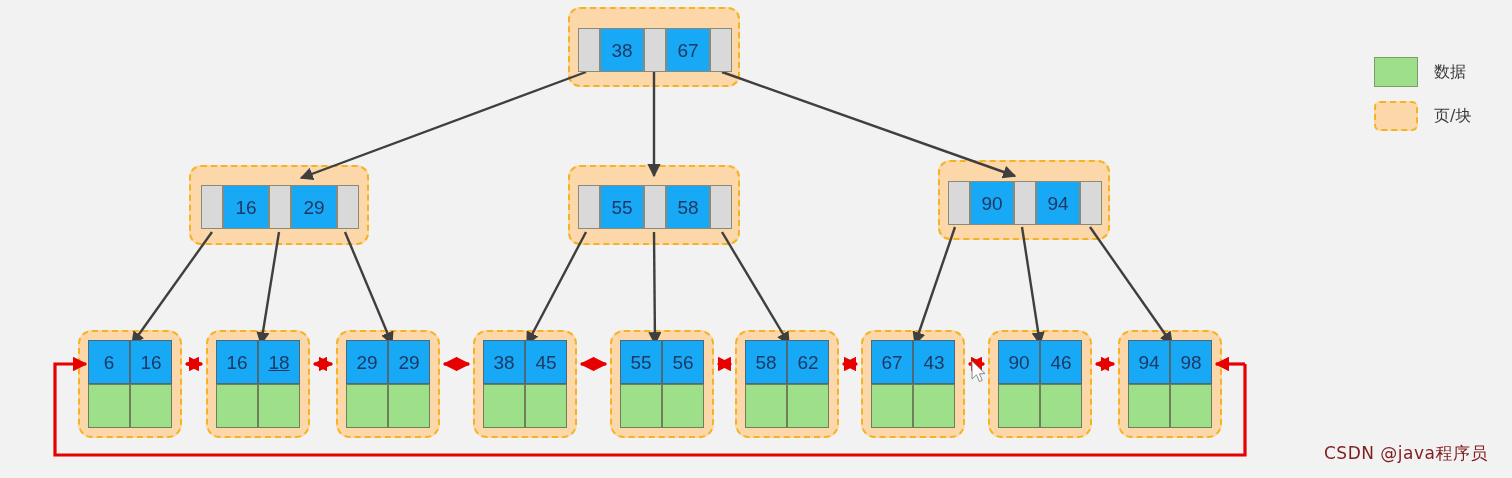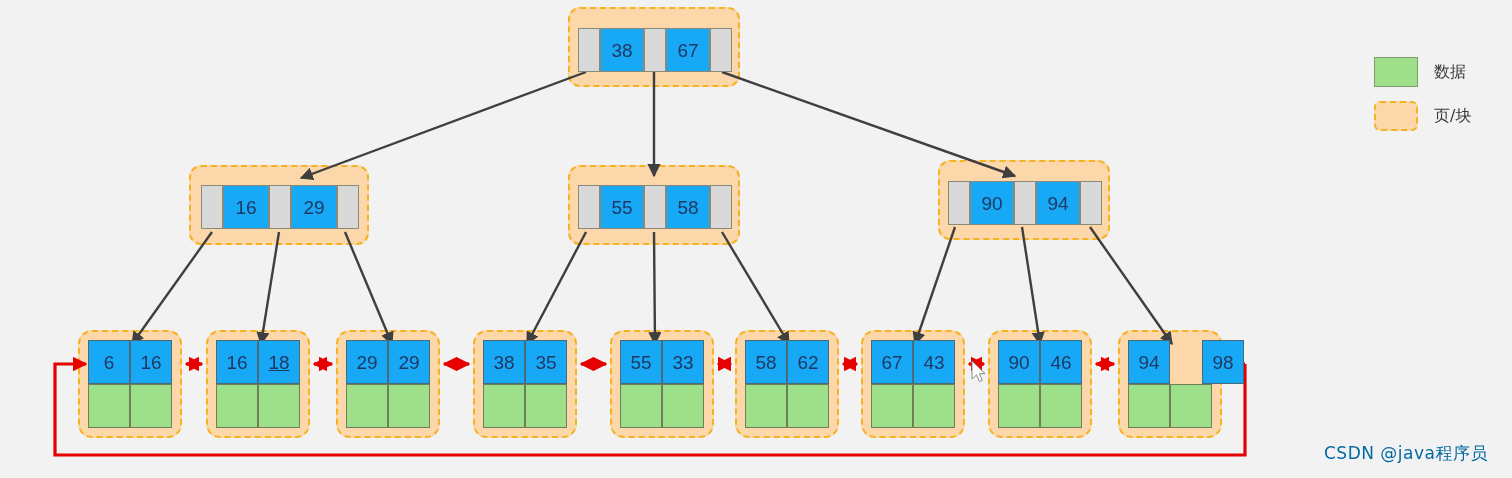--- a/index.html
+++ b/index.html
@@ -72,21 +72,21 @@
   .lglabel{font-size:16px;color:#3a3a3a;font-family:"DejaVu Sans","Liberation Sans",sans-serif;}
 
   
   .wm{
     position:absolute;
     color:#b9b9b9;
     white-space:nowrap;
     font-family:"DejaVu Sans","Liberation Sans",sans-serif;
     user-select:none;
   }
-  #wm-csdn{left:1324px;top:442px;font-size:17px;letter-spacing:0.5px;color:#0369a1;}
+  #wm-csdn{left:1324px;top:442px;font-size:17px;letter-spacing:0.5px;color:#7f1d1d;}
   #wm-juejin{left:1346px;top:428px;font-size:16px;color:#cccccc;}
 
   
   #cursor{position:absolute;left:970px;top:360px;width:18px;height:26px;}
 </style>
 </head>
 <body>
 
 <div id="stage">
 
@@ -219,32 +219,32 @@
     </div>
     <div class="leafrow">
       <div class="lcell data" style="width:42px;height:44px;"></div>
       <div class="lcell data" style="width:42px;height:44px;"></div>
     </div>
   </div>
 
   <div class="leaf" style="left:483px;top:340px;">
     <div class="leafrow">
       <div class="lcell key" style="width:42px;height:44px;">38</div>
-      <div class="lcell key" style="width:42px;height:44px;">35</div>
+      <div class="lcell key" style="width:42px;height:44px;">45</div>
     </div>
     <div class="leafrow">
       <div class="lcell data" style="width:42px;height:44px;"></div>
       <div class="lcell data" style="width:42px;height:44px;"></div>
     </div>
   </div>
 
   <div class="leaf" style="left:620px;top:340px;">
     <div class="leafrow">
       <div class="lcell key" style="width:42px;height:44px;">55</div>
-      <div class="lcell key" style="width:42px;height:44px;">33</div>
+      <div class="lcell key" style="width:42px;height:44px;">56</div>
     </div>
     <div class="leafrow">
       <div class="lcell data" style="width:42px;height:44px;"></div>
       <div class="lcell data" style="width:42px;height:44px;"></div>
     </div>
   </div>
 
   <div class="leaf" style="left:745px;top:340px;">
     <div class="leafrow">
       <div class="lcell key" style="width:42px;height:44px;">58</div>
@@ -274,21 +274,21 @@
     </div>
     <div class="leafrow">
       <div class="lcell data" style="width:42px;height:44px;"></div>
       <div class="lcell data" style="width:42px;height:44px;"></div>
     </div>
   </div>
 
   <div class="leaf" style="left:1128px;top:340px;">
     <div class="leafrow">
       <div class="lcell key" style="width:42px;height:44px;">94</div>
-      <div class="lcell key" style="width:42px;height:44px;margin-left:32px;">98</div>
+      <div class="lcell key" style="width:42px;height:44px;">98</div>
     </div>
     <div class="leafrow">
       <div class="lcell data" style="width:42px;height:44px;"></div>
       <div class="lcell data" style="width:42px;height:44px;"></div>
     </div>
   </div>
 
   <div id="legend">
     <div class="lgrow">
       <span class="swatch sw-data"></span>

